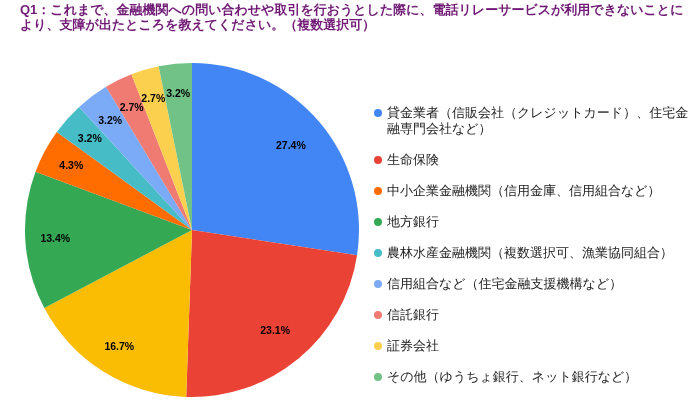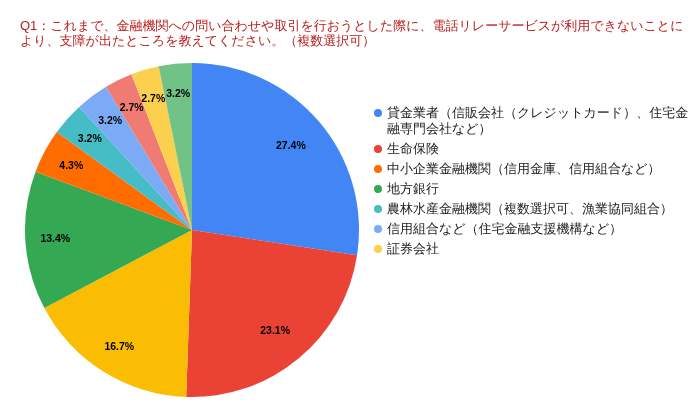--- a/index.html
+++ b/index.html
@@ -1,32 +1,32 @@
 <!DOCTYPE html>
 <html><head>
 <meta charset="utf-8">
 <style>
   html,body{margin:0;padding:0;}
   body{
     width:700px;height:420px;background:#ffffff;overflow:hidden;
     font-family:"Liberation Sans",sans-serif;position:relative;
   }
   .chart-title{
-    position:absolute;left:20px;top:18px;width:668px;
-    font-size:13px;line-height:15px;color:#b91c1c;font-weight:normal;
+    position:absolute;left:20px;top:2px;width:668px;
+    font-size:13px;line-height:15px;color:#701a75;font-weight:bold;
   }
   .pie-svg{position:absolute;left:0;top:0;}
   .slice-label{
     font-family:"Liberation Sans",sans-serif;
     font-size:10.5px;font-weight:bold;fill:#000000;
     text-anchor:middle;
   }
   .legend{
     position:absolute;left:374px;top:105px;width:316px;
-    display:flex;flex-direction:column;gap:4px;
+    display:flex;flex-direction:column;gap:15px;
   }
   .legend-item{display:flex;align-items:flex-start;}
   .legend-marker{
     width:8px;height:8px;border-radius:50%;flex:none;
     margin-top:4px;margin-right:5px;
   }
   .legend-label{
     font-size:13px;line-height:16px;color:#222222;width:303px;
   }
 </style>
@@ -78,17 +78,25 @@
       </div>
       <div class="legend-item">
         <span class="legend-marker" style="background: rgb(70, 189, 198);"></span>
         <span class="legend-label">農林水産金融機関（複数選択可、漁業協同組合）</span>
       </div>
       <div class="legend-item">
         <span class="legend-marker" style="background: rgb(123, 170, 247);"></span>
         <span class="legend-label">信用組合など（住宅金融支援機構など）</span>
       </div>
       <div class="legend-item">
+        <span class="legend-marker" style="background: rgb(240, 123, 114);"></span>
+        <span class="legend-label">信託銀行</span>
+      </div>
+      <div class="legend-item">
         <span class="legend-marker" style="background: rgb(252, 208, 79);"></span>
         <span class="legend-label">証券会社</span>
+      </div>
+      <div class="legend-item">
+        <span class="legend-marker" style="background: rgb(113, 194, 135);"></span>
+        <span class="legend-label">その他（ゆうちょ銀行、ネット銀行など）</span>
       </div>
     </div>
 </div>
 
 </body></html>

